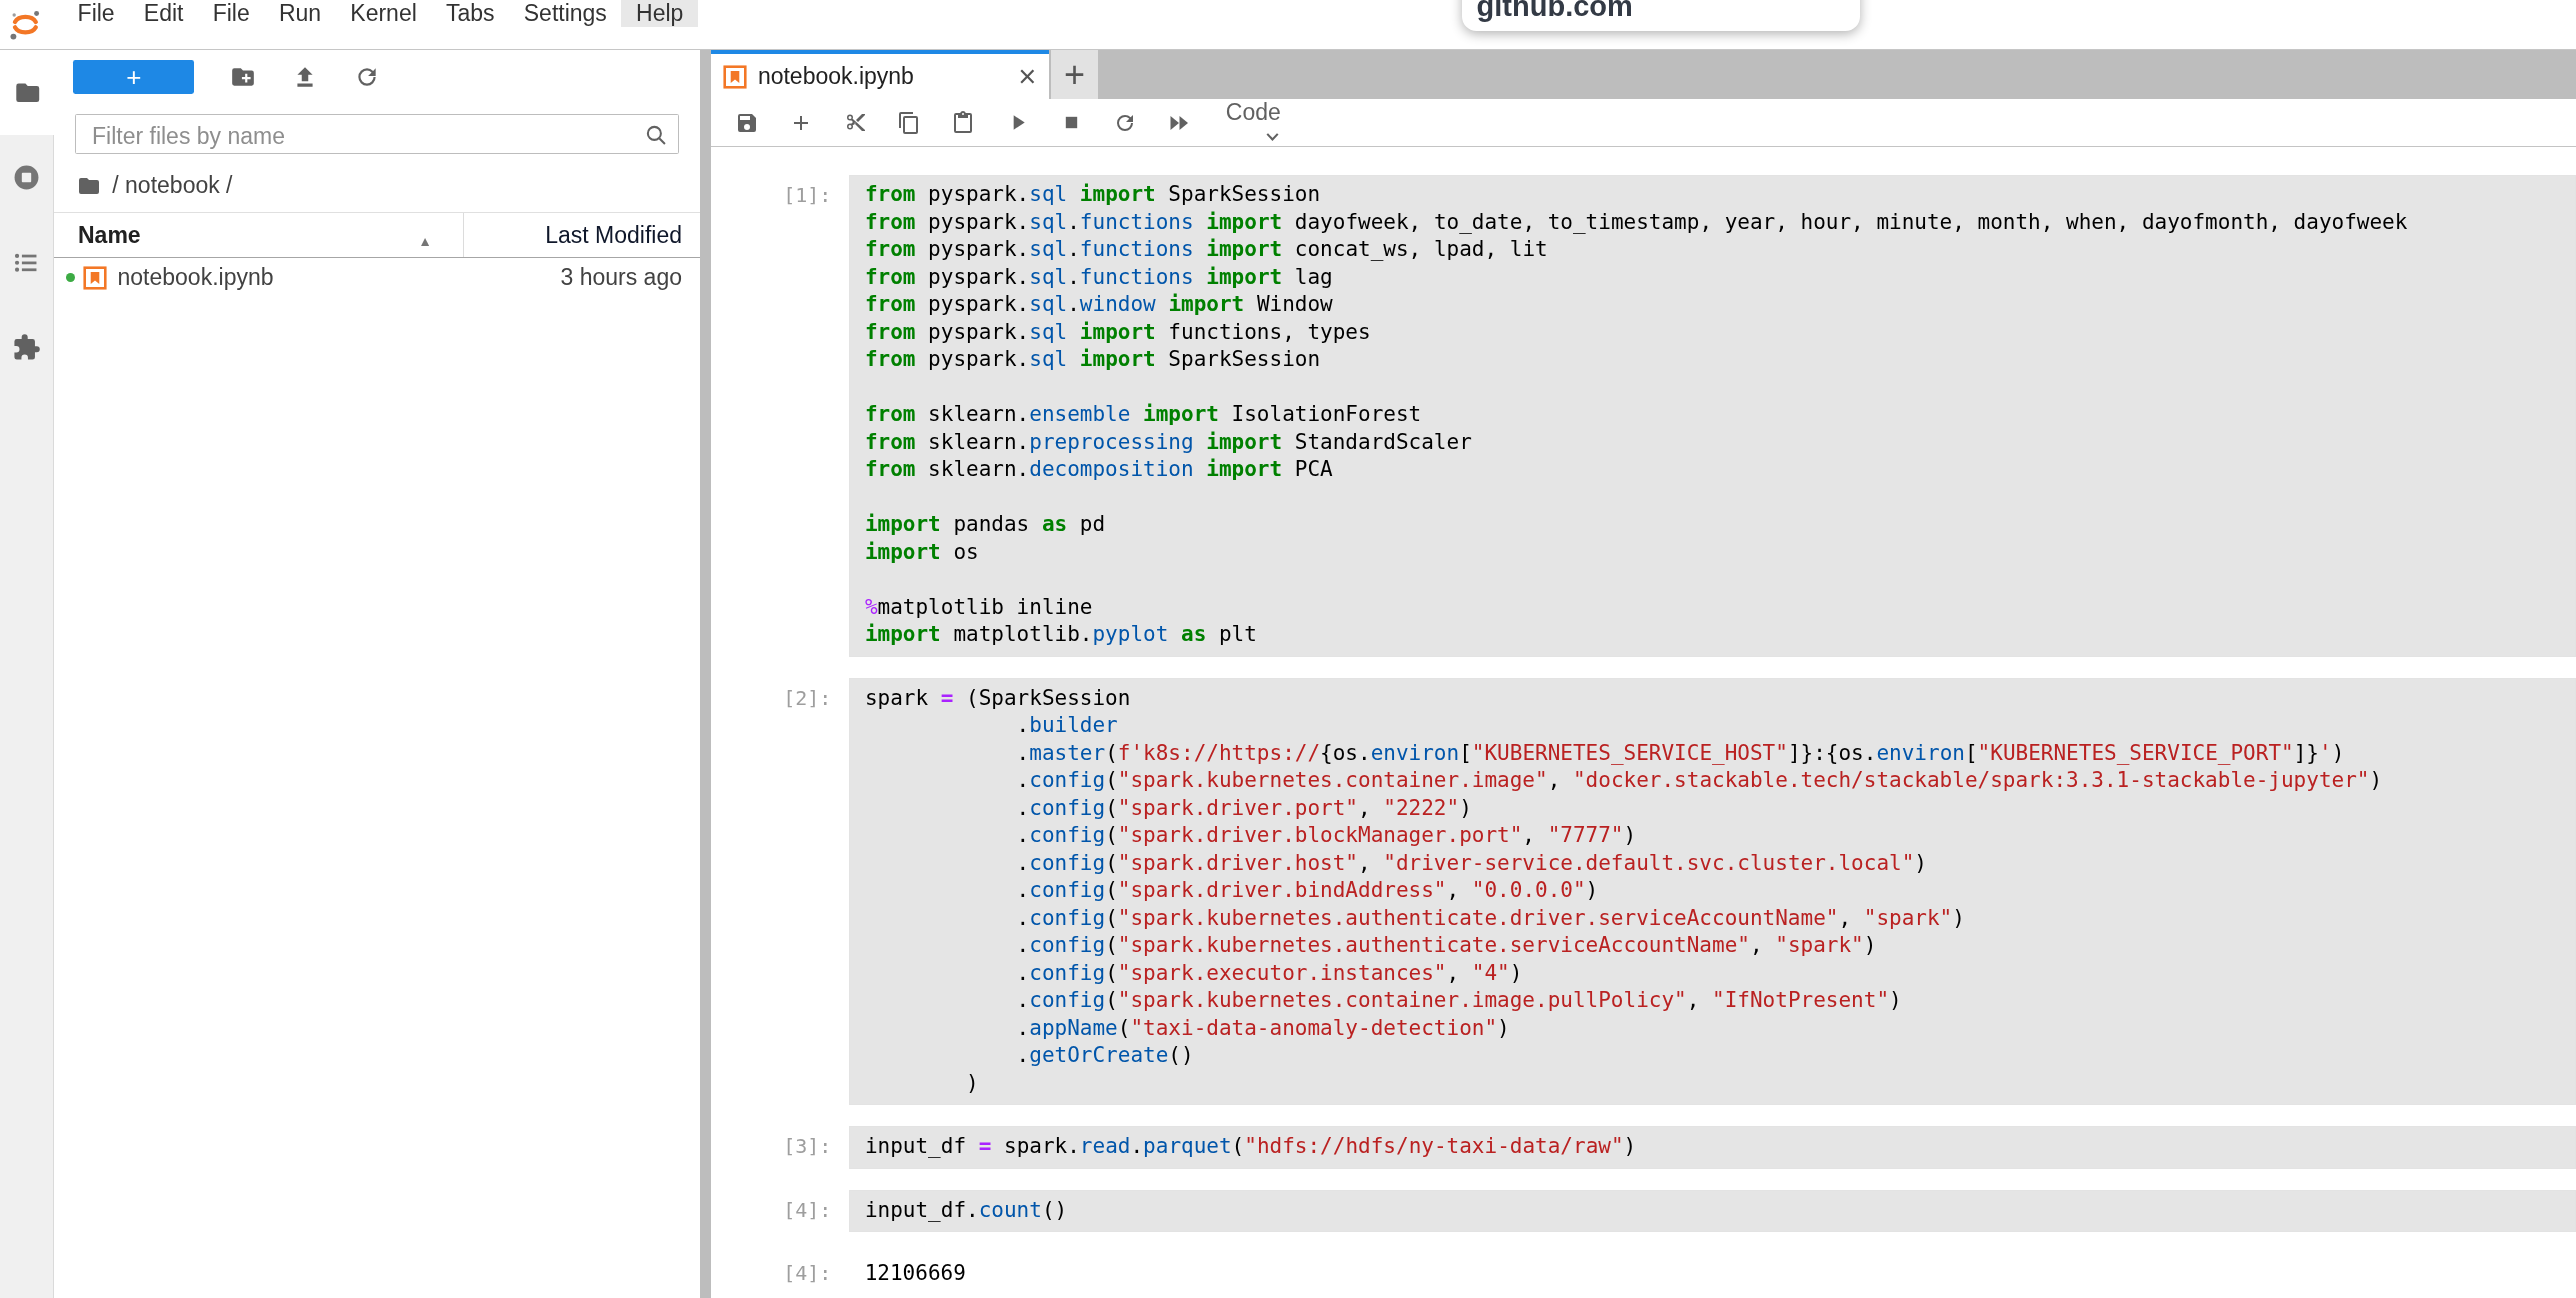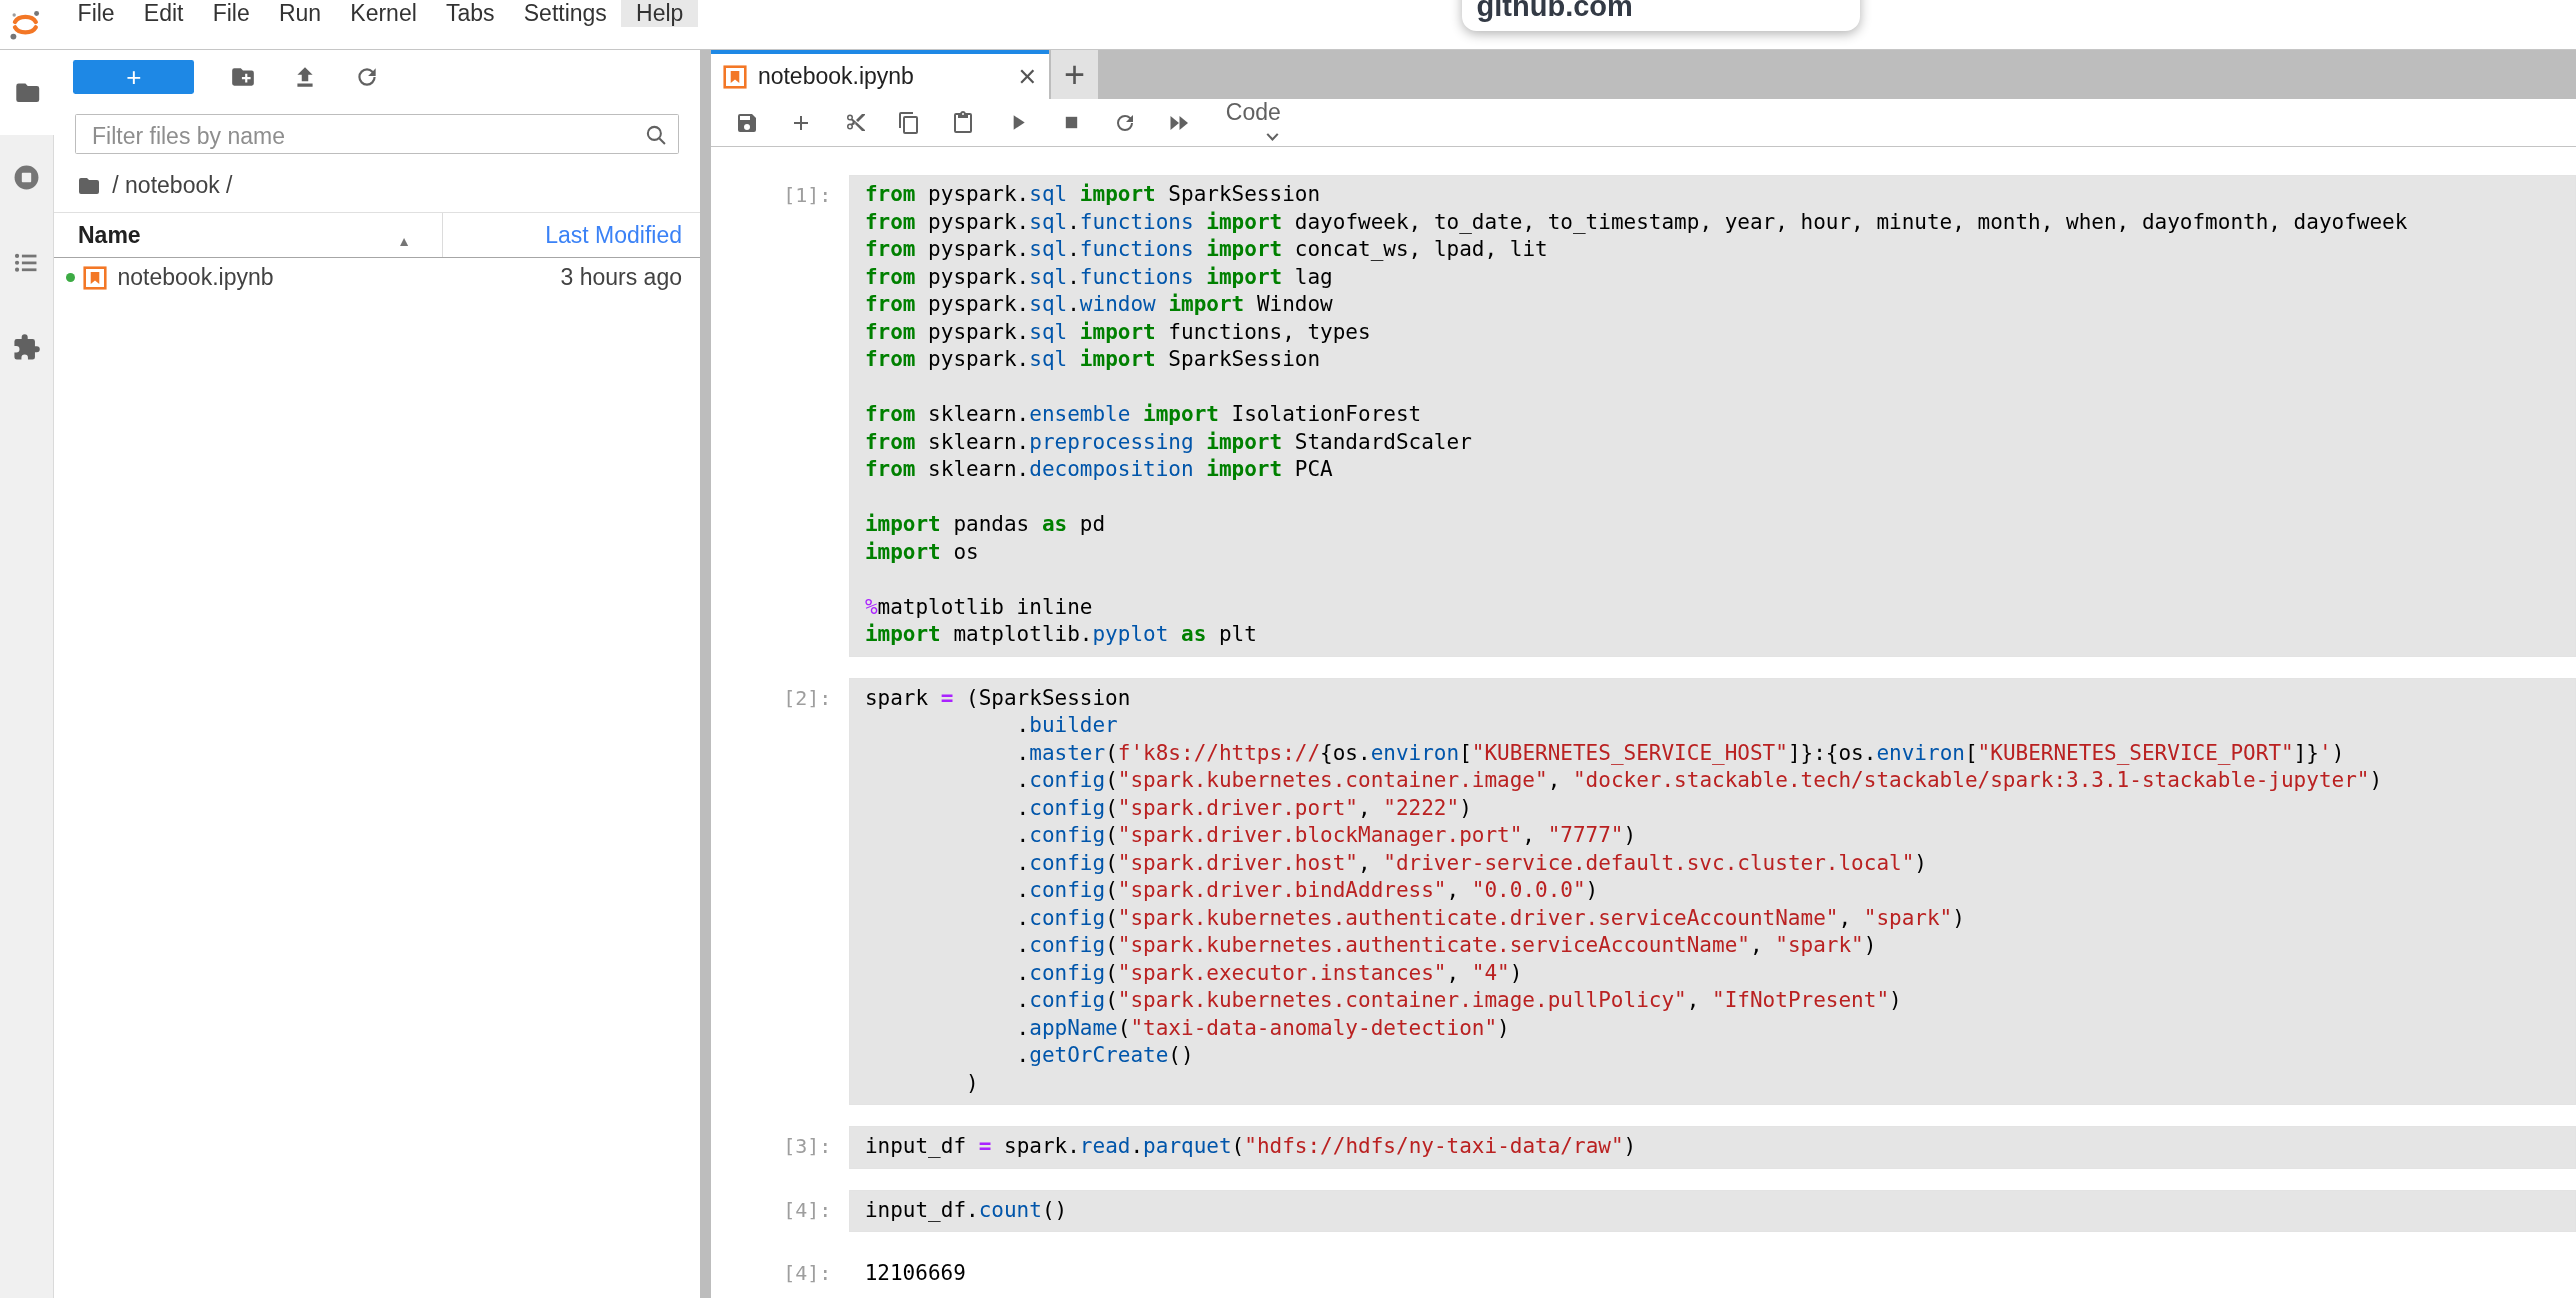--- a/index.html
+++ b/index.html
@@ -37,22 +37,22 @@
   .fb-filter input{width:100%;box-sizing:border-box;height:40px;border:0.8px solid #bdbdbd;border-radius:1.6px;
     font-size:23px;padding:4px 52px 0 16px;color:#424242;font-family:"Liberation Sans",sans-serif;outline:none;}
   .fb-filter input::placeholder{color:#8e8e8e;opacity:1;}
   .search-icon{position:absolute;right:9.7px;top:7.3px;}
   .fb-breadcrumb{display:flex;align-items:center;gap:11.3px;padding:18px 0 13px 23px;
     font-size:23px;color:#424242;flex:none;}
   .fb-header{display:flex;align-items:center;height:44px;border-top:0.8px solid #e0e0e0;
     border-bottom:1.6px solid #a6a6a6;font-size:23px;color:#212121;flex:none;}
   .fb-h-name{flex:1;padding-left:24px;font-weight:bold;display:flex;align-items:flex-end;}
   .sort-arrow{font-size:13.8px;color:#757575;margin-left:auto;margin-right:31px;font-weight:normal;}
-  .fb-h-modified{width:258px;height:100%;border-left:1.6px solid #dcdcdc;display:flex;align-items:center;
-    justify-content:flex-end;padding-right:18px;box-sizing:border-box;font-weight:normal;color:#3b82f6;}
+  .fb-h-modified{width:237px;height:100%;border-left:1.6px solid #dcdcdc;display:flex;align-items:center;
+    justify-content:flex-end;padding-right:18px;box-sizing:border-box;font-weight:normal;color:#0f172a;}
   .fb-row{display:flex;align-items:center;height:39px;font-size:23px;color:#424242;}
   .run-dot{width:9px;height:9px;border-radius:50%;background:#3cab44;margin-left:12px;flex:none;}
   .nb-file-icon{margin-left:8px;display:flex;align-items:center;flex:none;}
   .fb-row-name{margin-left:10.5px;flex:1;}
   .fb-row-modified{padding-right:18px;}
   
   .divider{width:11.3px;background:#bdbdbd;flex:none;}
   
   .notebook{flex:1;min-width:0;display:flex;flex-direction:column;background:#fff;}
   .tabbar{height:49px;background:#bdbdbd;display:flex;flex:none;}

